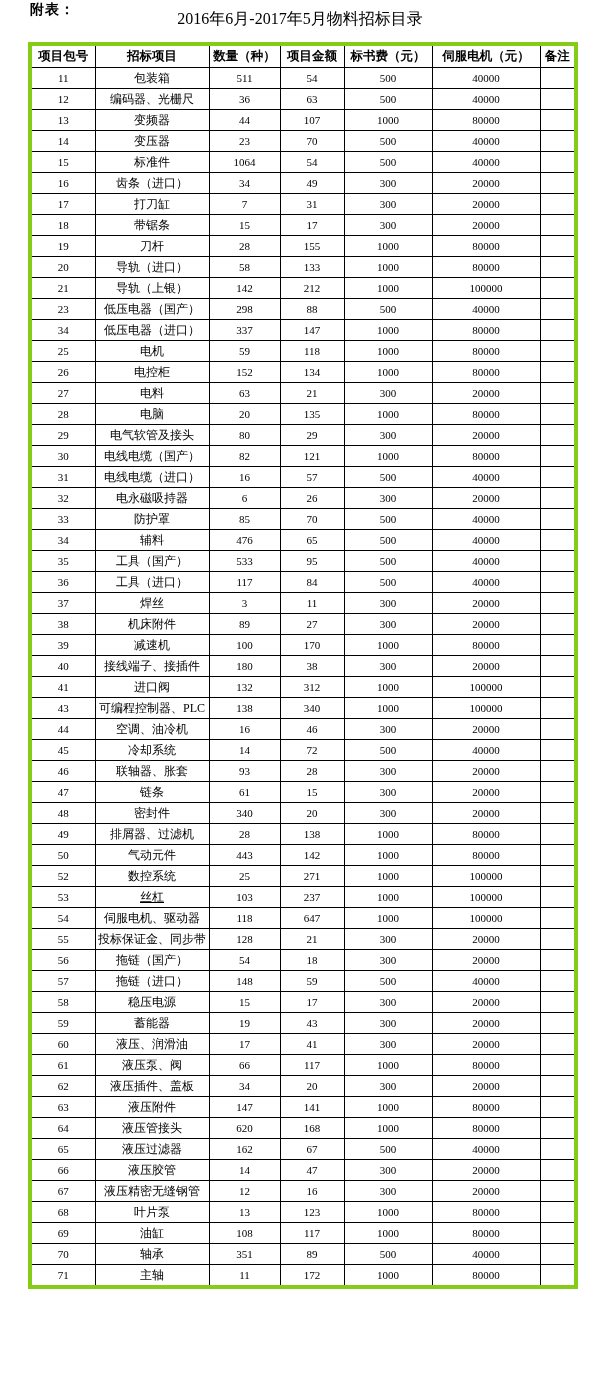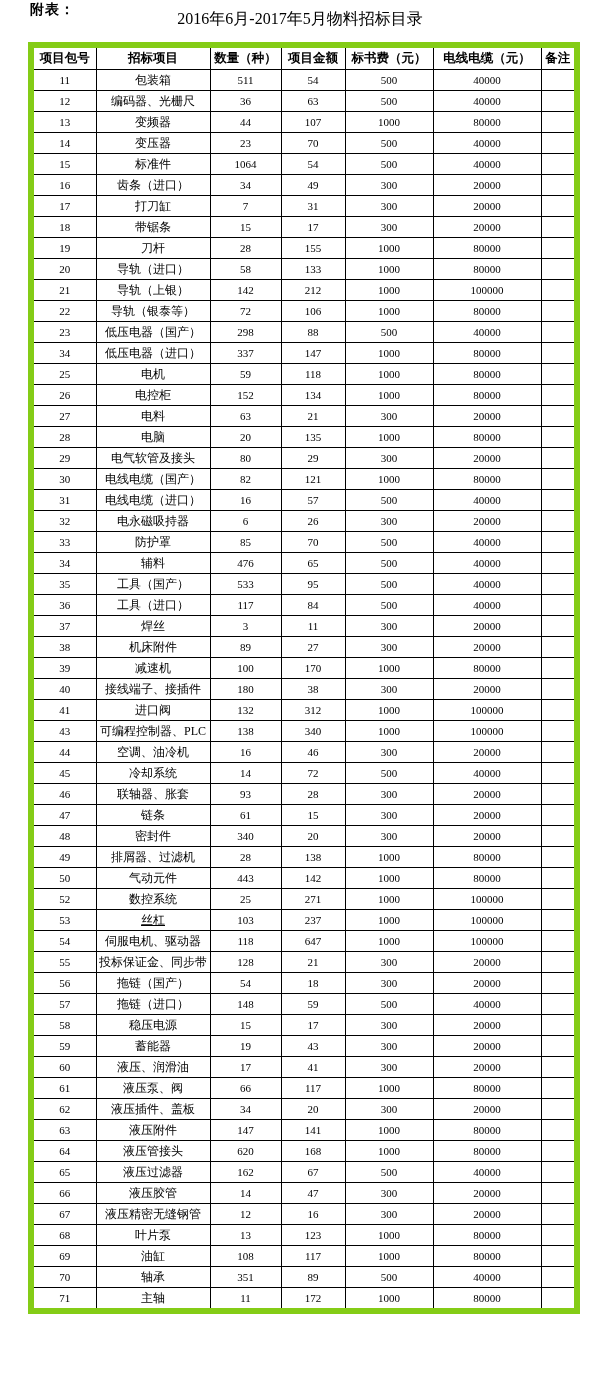--- a/index.html
+++ b/index.html
@@ -42,21 +42,21 @@
     font-size: 16px;
     font-weight: normal;
   }
   table.catalog {
     position: absolute;
     left: 28px;
     top: 42px;
     width: 546px;
     border-collapse: collapse;
     table-layout: fixed;
-    border: 6px solid #84cc16;
+    border: 4px solid #84cc16;
   }
   table.catalog th,
   table.catalog td {
     border: 1px solid #000000;
     text-align: center;
     vertical-align: middle;
     padding: 0;
     overflow: hidden;
     white-space: nowrap;
   }
@@ -96,21 +96,21 @@
       <col style="width:108px">
       <col style="width:36px">
     </colgroup>
     <thead>
       <tr>
           <th>项目包号</th>
           <th>招标项目</th>
           <th>数量（种）</th>
           <th>项目金额</th>
           <th>标书费（元）</th>
-          <th>电线电缆（元）</th>
+          <th>伺服电机（元）</th>
           <th>备注</th>
         </tr>
     </thead>
     <tbody>
         <tr>
           <td class="num">11</td>
           <td class="item">包装箱</td>
           <td class="num">511</td>
           <td class="num">54</td>
           <td class="num">500</td>
@@ -198,29 +198,20 @@
           <td class="num">80000</td>
           <td class="num"></td>
         </tr>
         <tr>
           <td class="num">21</td>
           <td class="item">导轨（上银）</td>
           <td class="num">142</td>
           <td class="num">212</td>
           <td class="num">1000</td>
           <td class="num">100000</td>
-          <td class="num"></td>
-        </tr>
-        <tr>
-          <td class="num">22</td>
-          <td class="item">导轨（银泰等）</td>
-          <td class="num">72</td>
-          <td class="num">106</td>
-          <td class="num">1000</td>
-          <td class="num">80000</td>
           <td class="num"></td>
         </tr>
         <tr>
           <td class="num">23</td>
           <td class="item">低压电器（国产）</td>
           <td class="num">298</td>
           <td class="num">88</td>
           <td class="num">500</td>
           <td class="num">40000</td>
           <td class="num"></td>

